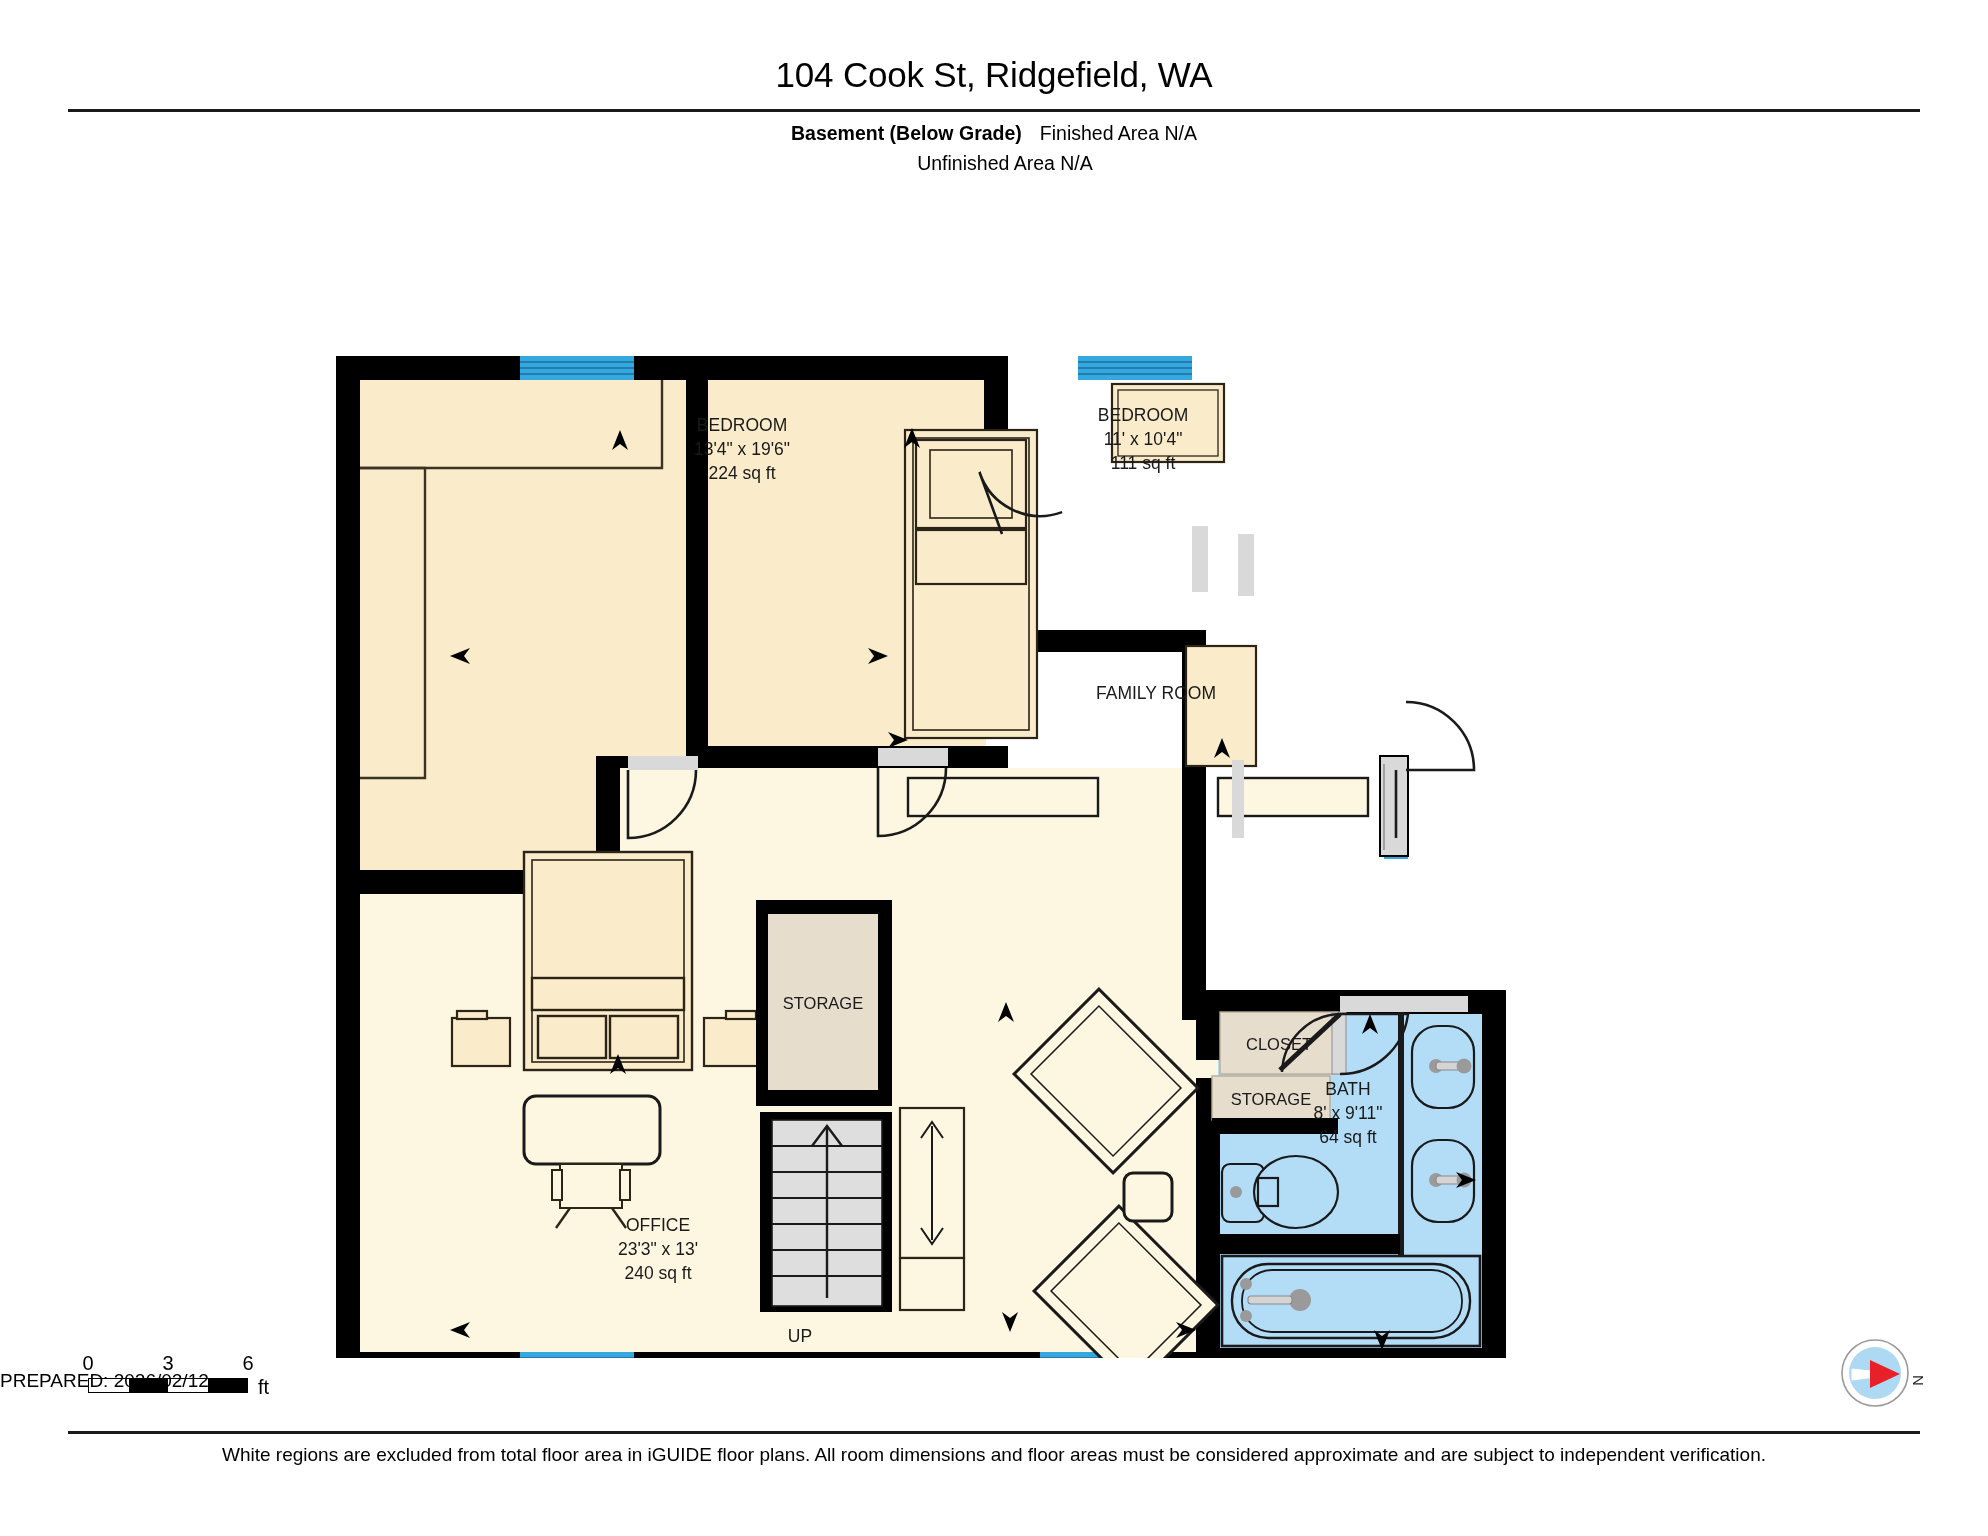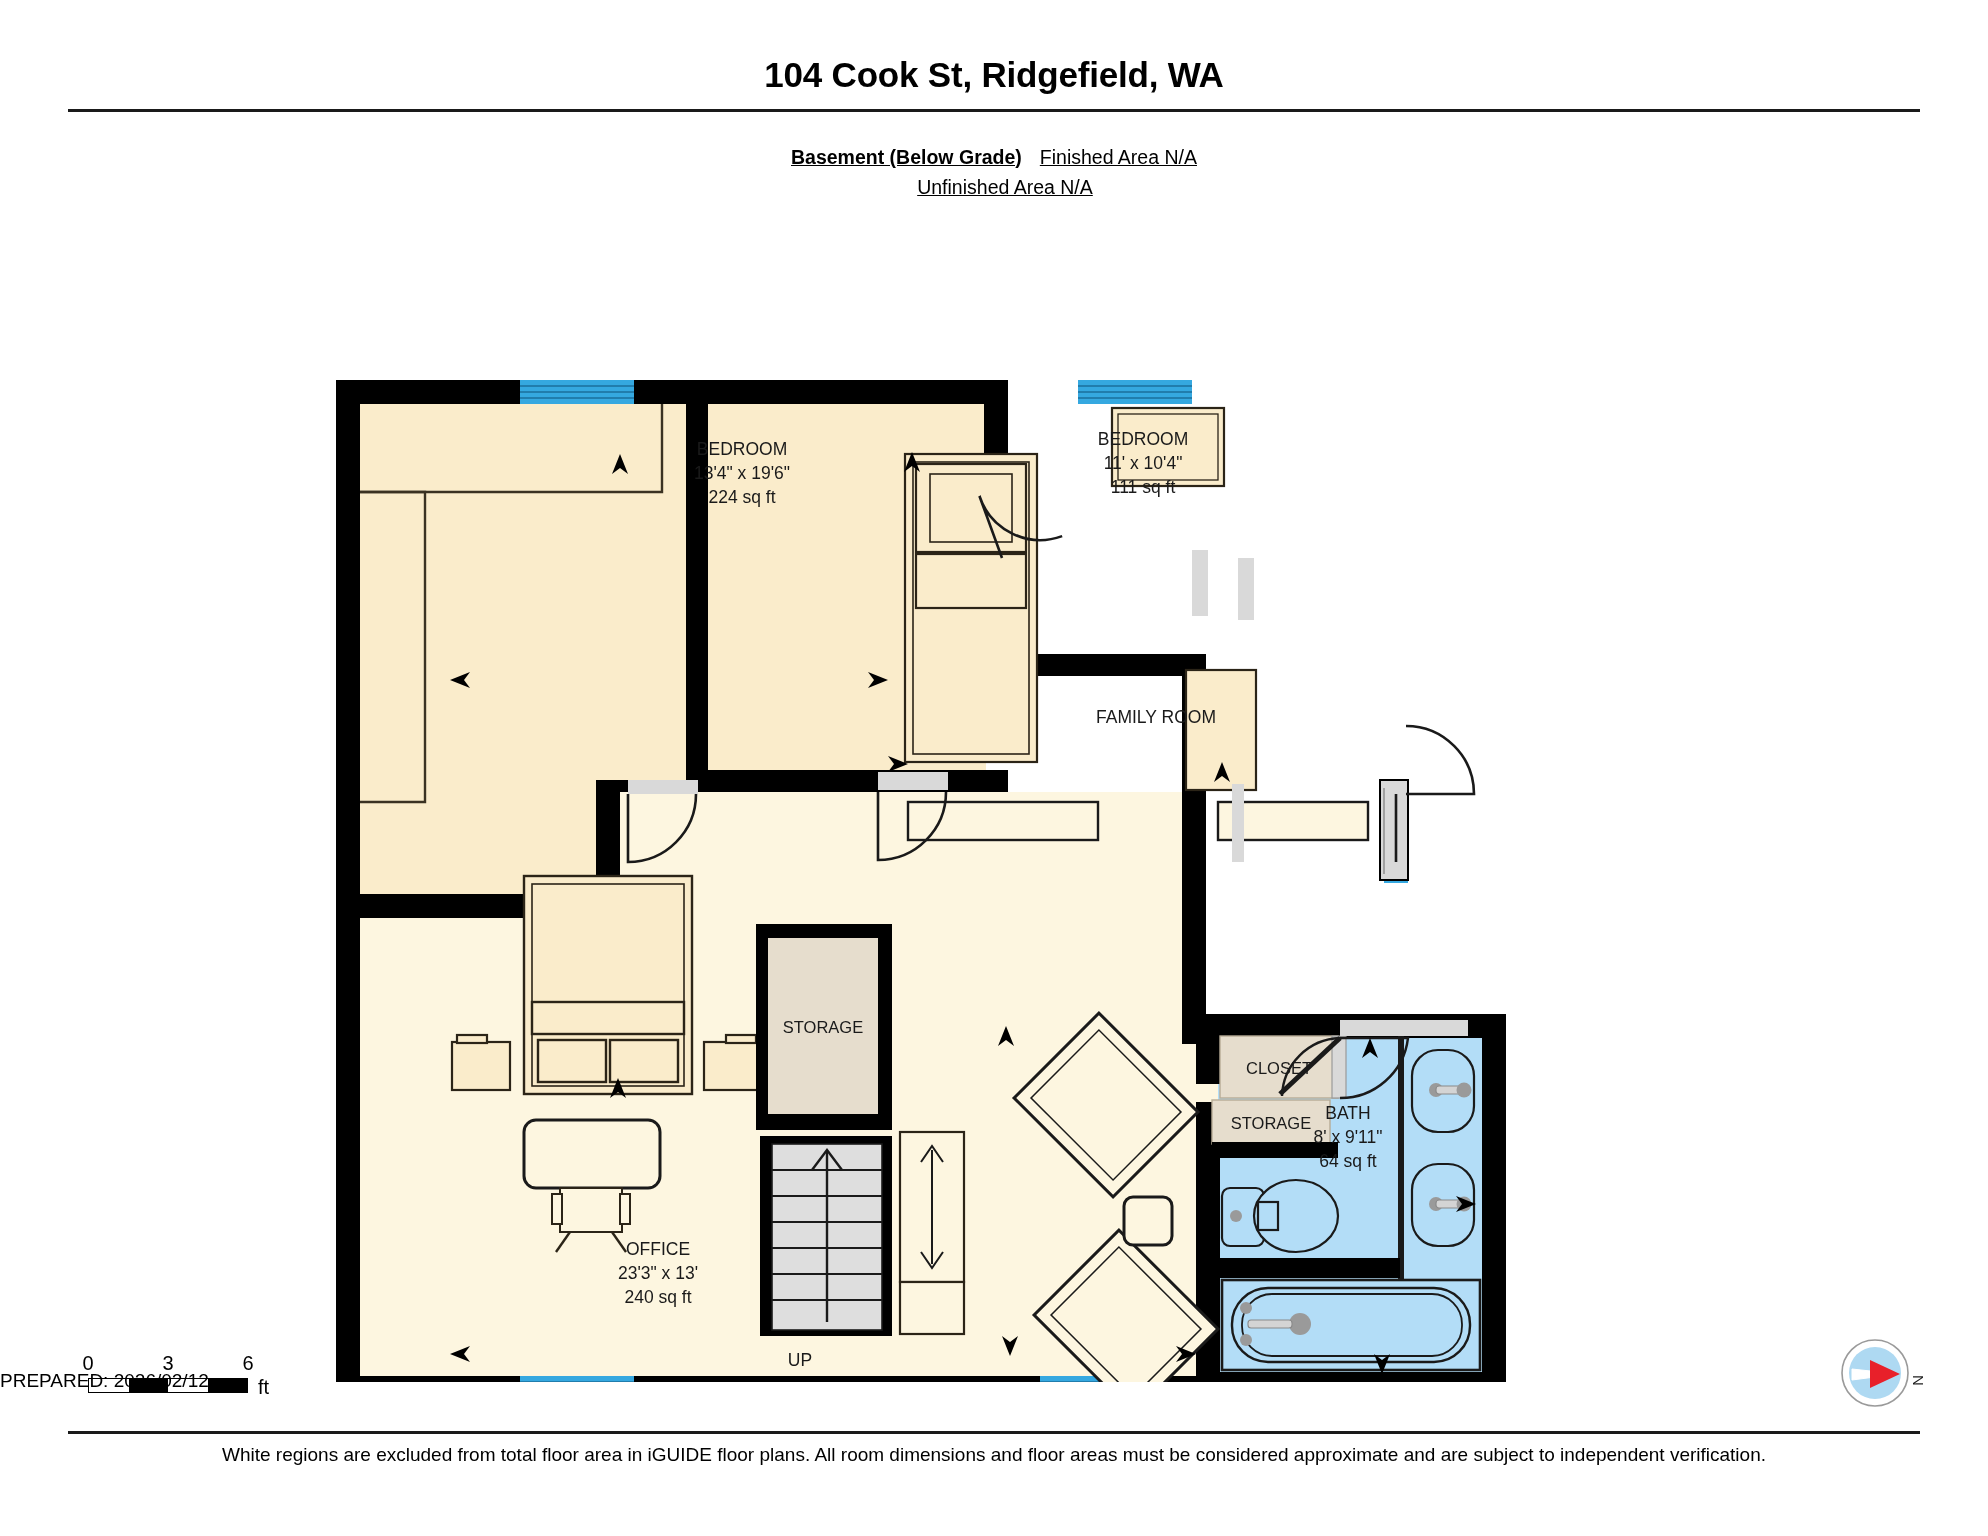--- a/index.html
+++ b/index.html
@@ -22,35 +22,34 @@
     flex-direction: column;
   }
 
   
   .header {
     padding-top: 56px;
     text-align: center;
   }
   .title {
     font-size: 35px;
-    font-weight: bold;
+    font-weight: normal;
     letter-spacing: -0.2px;
     line-height: 1.1;
     color: #000;
   }
   .rule-top {
     margin: 14px 68px 0 68px;
     border-top: 3px solid #1a1a1a;
   }
   .areainfo {
-    margin-top: 30px;
+    margin-top: 6px;
     text-align: center;
     font-size: 19.5px;
     line-height: 1.55;
-    text-decoration: underline;
   }
   .areainfo .row1 { white-space: nowrap; }
   .areainfo .lbl { font-weight: bold; margin-right: 18px; }
   .areainfo .row2 { padding-left: 16px; }
   .areainfo .row2 span { margin-left: 6px; }
 
   
   .plan-wrap {
     flex: 1 1 auto;
     position: relative;

